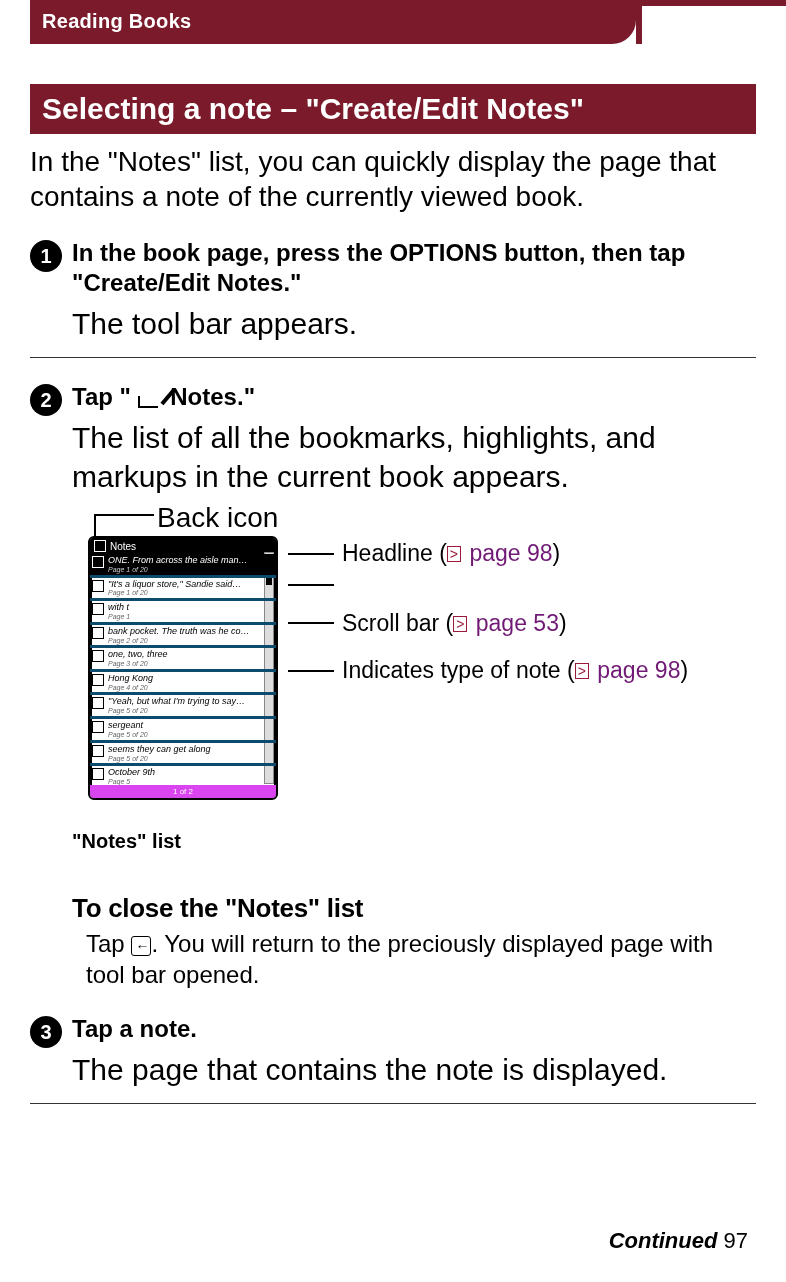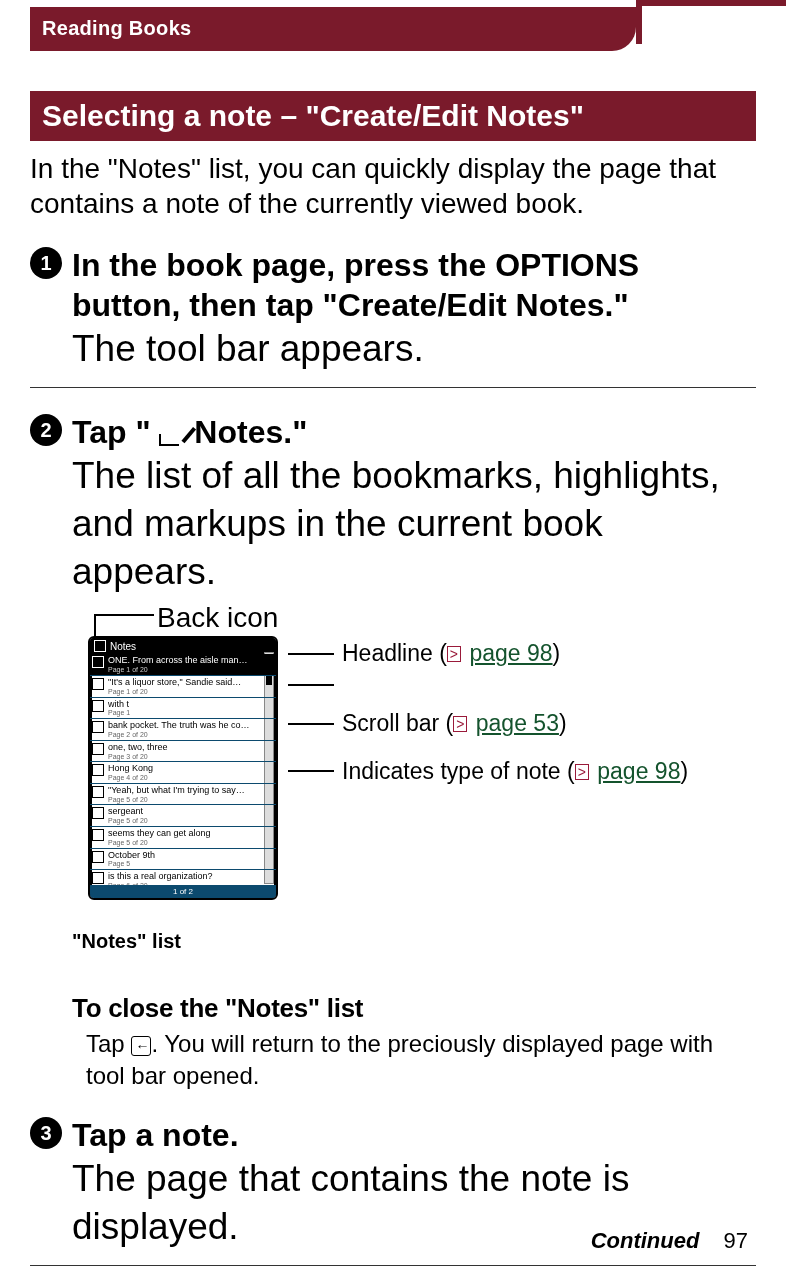--- a/index.html
+++ b/index.html
@@ -9,21 +9,21 @@
     width: 786px;
     height: 1282px;
     font-family: Arial, Helvetica, sans-serif;
     background: #fff;
     color: #000;
   }
   .page {
     position: relative;
     width: 786px;
     height: 1282px;
-    padding: 7px 30px;
+    padding: 0 30px;
   }
   .top-tab {
     position: relative;
     height: 44px;
     background: #7a1a2b;
     border-radius: 0 0 24px 0;
     margin-right: 120px;
   }
   .top-tab .chapter {
     color: #fff;
@@ -79,27 +79,27 @@
     color: #fff;
     font-weight: bold;
     text-align: center;
     line-height: 32px;
     font-size: 20px;
     margin-top: 2px;
   }
   .step-body { flex: 1; }
   .step-title {
     font-weight: bold;
-    font-size: 32px;
+    font-size: 24px;
     line-height: 1.25;
   }
   .step-desc {
-    font-size: 37px;
+    font-size: 30px;
     line-height: 1.3;
-    margin-top: 0;
+    margin-top: 6px;
   }
   .notes-figure {
     margin-top: 14px;
     margin-left: 42px;
     position: relative;
     height: 320px;
   }
   .back-label {
     position: absolute;
     top: -8px; left: 85px;
@@ -125,37 +125,38 @@
   .device-header {
     background:#000; color:#fff;
     font-size:10px; padding:2px 4px;
     display:flex; align-items:flex-end; gap:4px;
   }
   .device-header .bk {
     width:12px; height:12px; border:1px solid #fff; display:inline-block;
   }
   .dev-list { font-size:9px; }
   .dev-item {
-    border-bottom:1px solid #0c4a6e;
+    border-bottom:3px solid #0c4a6e;
     padding:2px 4px 1px 18px;
     position:relative;
     line-height:1.1;
+    font-style:italic;
   }
   .dev-item.hl { background:#000; color:#fff; }
   .dev-item .ic {
     position:absolute; left:2px; top:2px;
     width:12px; height:12px; border:1px solid #000;
     background:#fff;
   }
   .dev-item.hl .ic { border-color:#fff; background:#000; }
   .dev-item .sub { font-size:7px; color:#666; }
   .dev-item.hl .sub { color:#ccc; }
   .dev-foot {
     position:absolute; bottom:0; left:0; right:0;
-    background:#0c4a6e; color:#fff; font-size:8px;
+    background:#d946ef; color:#fff; font-size:8px;
     text-align:center; padding:2px 0;
   }
   .scroll-track{
     position:absolute; top:14px; right:2px; bottom:14px;
     width:10px; background:#ddd; border:1px solid #888;
   }
   .scroll-thumb{
     position:absolute; top:2px; left:1px; right:1px;
     height:30px; background:#000;
   }
@@ -164,21 +165,21 @@
     top: 30px; left: 216px;
     font-size: 23px;
     line-height: 1.2;
   }
   .co { display:flex; align-items:center; gap:8px; margin-bottom: 16px; white-space: nowrap;}
   .co .ln {
     width: 46px; height: 0;
     border-top: 2px solid #000;
     display:inline-block;
   }
-  .link { color: #14532d; text-decoration: underline; }
+  .link { color: #701a75; }
   .ref-box {
     display:inline-block;
     border:1px solid #9a1a3a;
     color:#9a1a3a;
     font-size:14px;
     padding:0 2px;
     line-height:1;
     vertical-align: 2px;
     margin-right:2px;
   }
@@ -228,21 +229,20 @@
   }
   .footer {
     position: absolute;
     bottom: 28px;
     right: 38px;
     font-size: 22px;
   }
   .footer .cont {
     font-style: italic;
     font-weight: bold;
-    margin-right: 18px;
   }
 </style>
 </head>
 <body>
 
 <div class="page">
   <div class="top-bar-right"></div>
   <div class="top-tab">
     <div class="chapter">Reading Books</div>
   </div>

